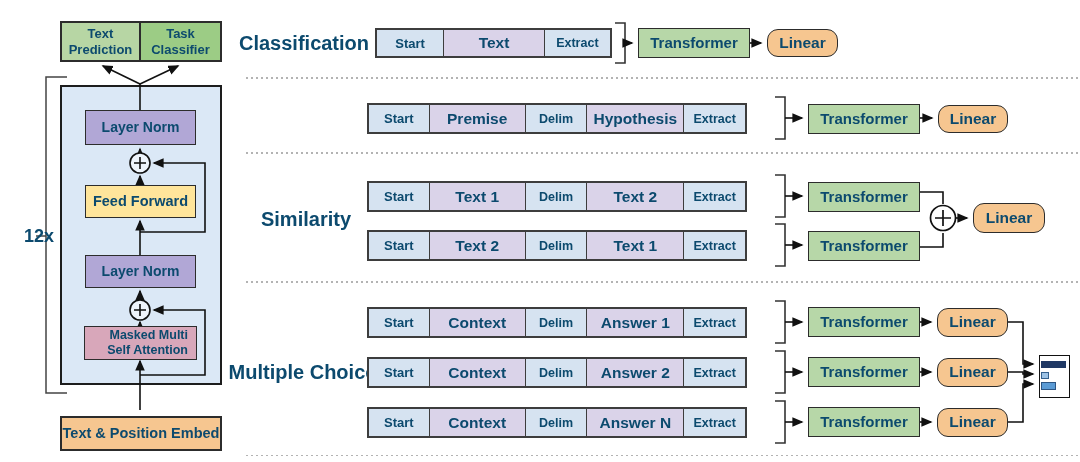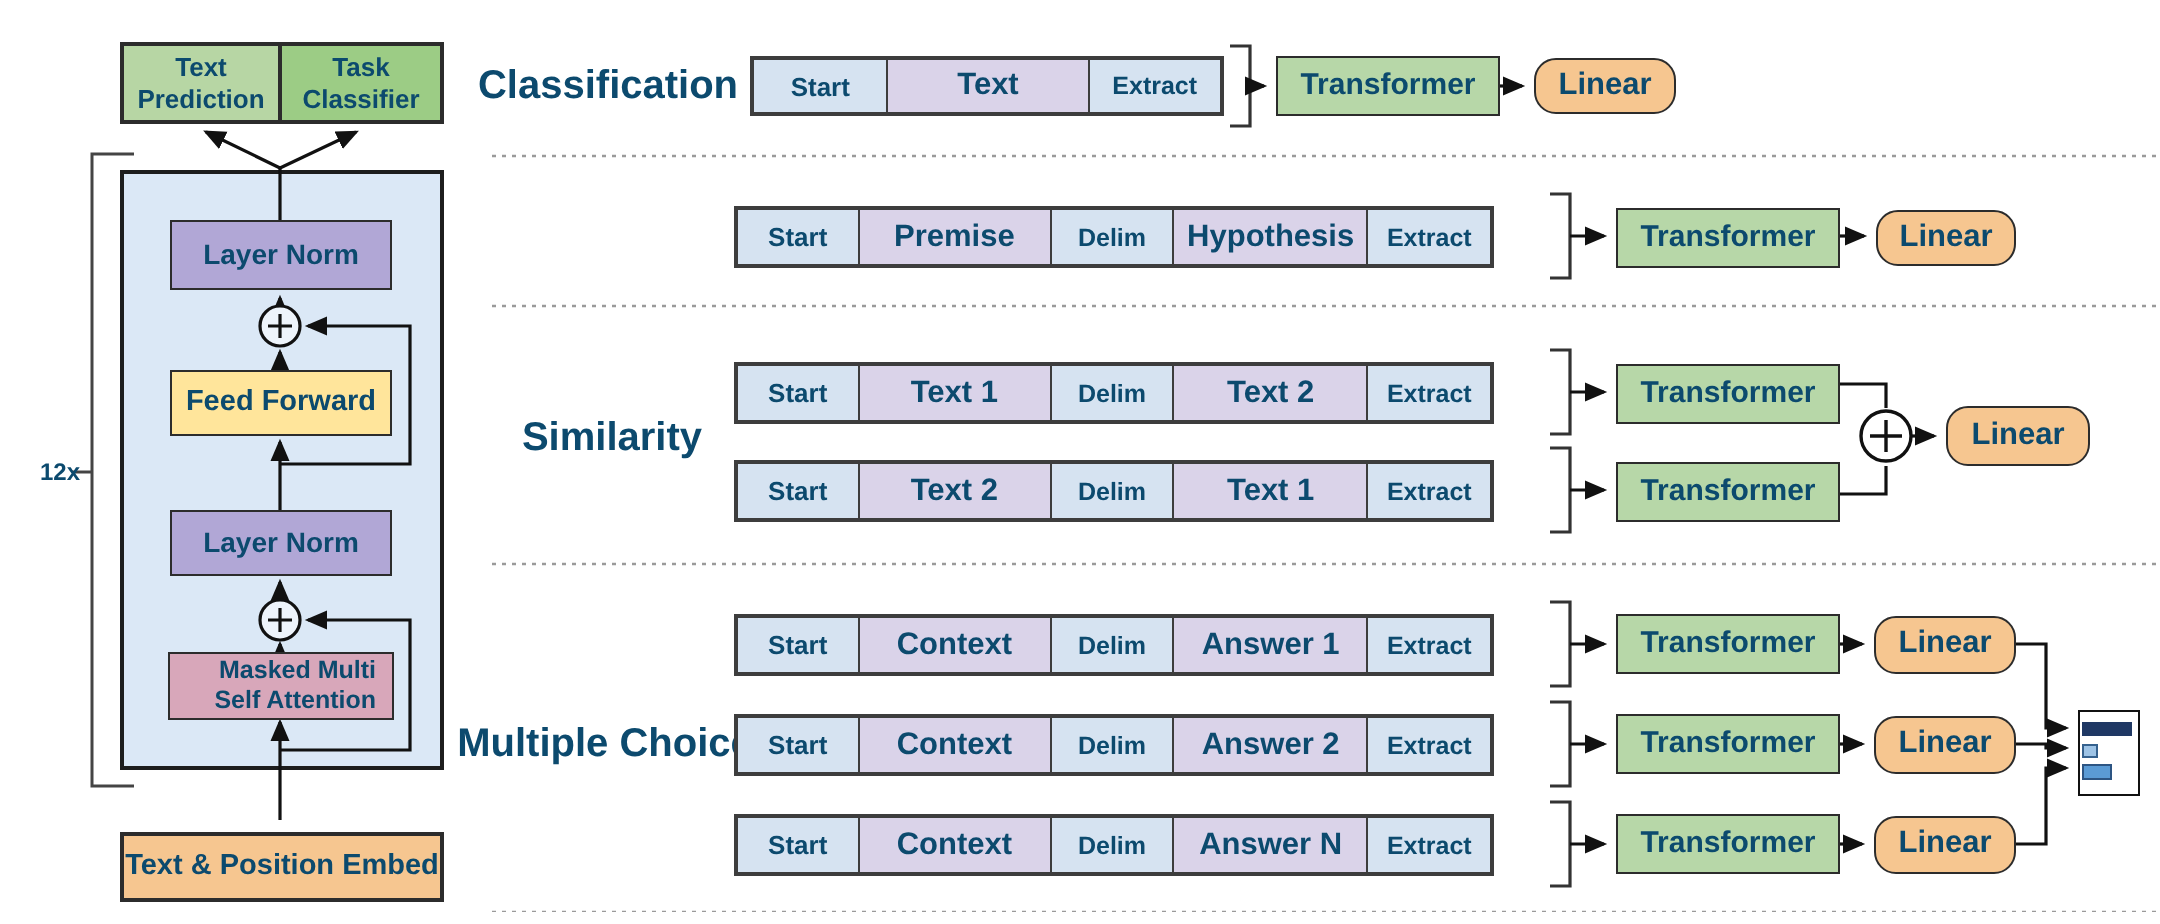--- a/index.html
+++ b/index.html
@@ -42,22 +42,22 @@
   .c-start{font-size:13px;}
   .c-big{font-size:15.5px;}
   .c-small{font-size:12.5px;}
   .tbox{font-size:15px;}
   .lnbox{font-size:15.5px;}
   .f13{font-size:13px;}
   .f14{font-size:14px;}
   .f145{font-size:14.5px;}
   .f125{font-size:12.5px;}
   .repeat{
-    position:absolute;left:8px;top:227px;width:32px;height:18px;z-index:3;
-    font-size:12px;display:flex;align-items:center;justify-content:flex-end;
+    position:absolute;left:22px;top:227px;width:32px;height:18px;z-index:3;
+    font-size:18px;display:flex;align-items:center;justify-content:flex-end;
   }
   .score-icon{
     position:absolute;left:1039px;top:355px;width:31px;height:43px;z-index:3;
     background:#ffffff;border:1.5px solid #111;box-sizing:border-box;
   }
   .score-icon .bar{position:absolute;left:1px;}
   .bar1{top:5px;width:25px;height:7px;background:var(--bar-dark);}
   .bar2{top:16px;width:8px;height:7px;background:var(--bar-light);border:1px solid #35618e;box-sizing:border-box;}
   .bar3{top:26px;width:15px;height:8px;background:var(--bar-mid);border:1px solid #2d5583;box-sizing:border-box;}
 </style>

